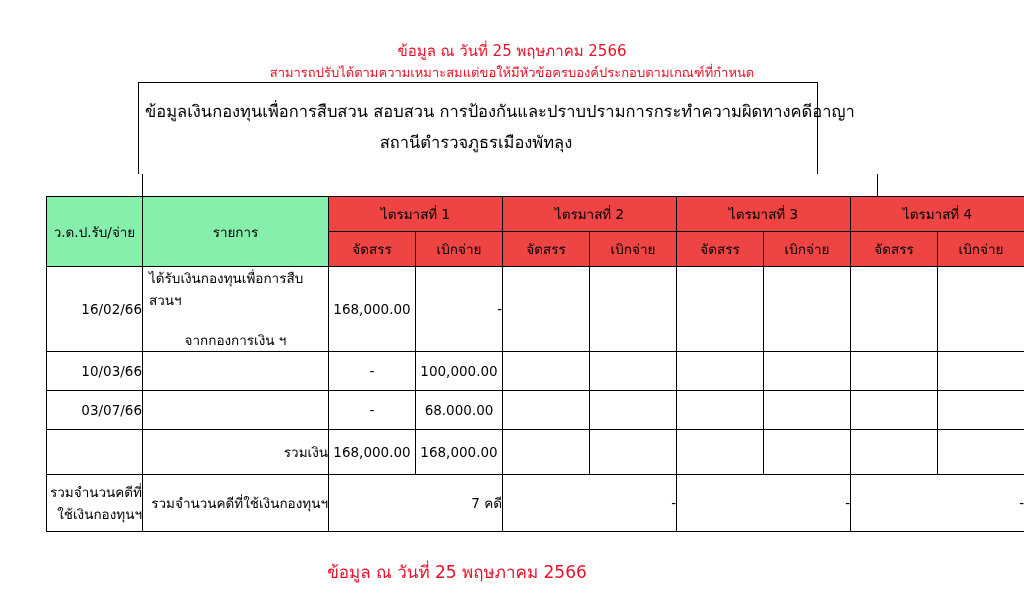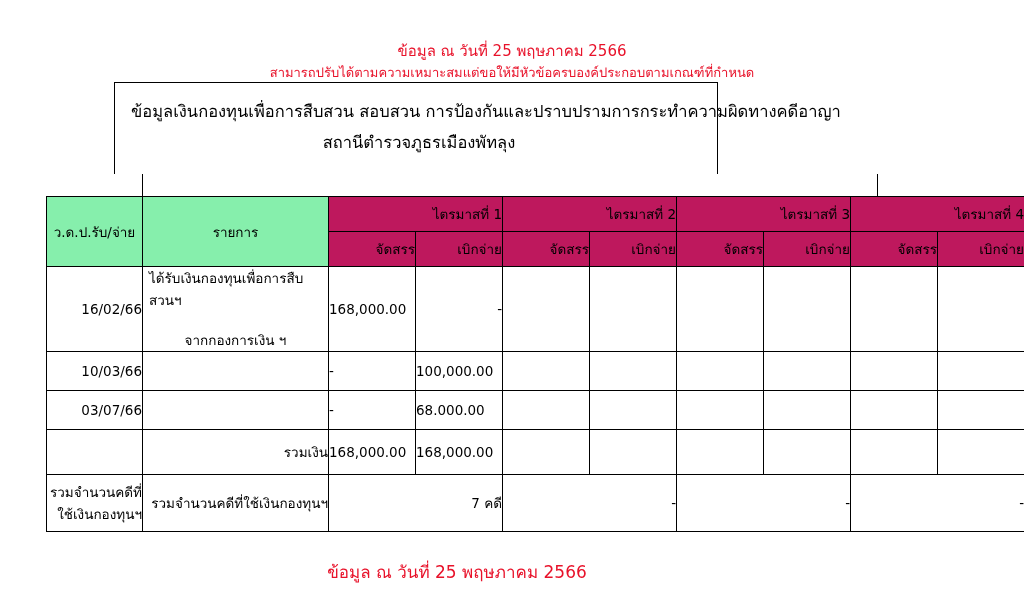--- a/index.html
+++ b/index.html
@@ -30,24 +30,24 @@
   .note-sub {
     text-align: center;
     color: #e8122a;
     font-size: 13px;
     line-height: 1.5;
     margin-top: 0;
   }
   .title-box {
     border: 1px solid #000;
     border-bottom: none;
-    padding: 14px 10px 16px 16px;
-    text-align: center;
-    margin-left: 68px;
-    width: 604px;
+    padding: 14px 10px 16px 6px;
+    text-align: center;
+    margin-left: 92px;
+    width: 680px;
     box-sizing: border-box;
   }
   .title-line {
     font-size: 16.5px;
     line-height: 1.85;
     white-space: nowrap;
   }
   .spacer-row {
     margin-left: 96px;
     width: 736px;
@@ -63,30 +63,30 @@
     table-layout: fixed;
   }
   table.main th, table.main td {
     border: 1px solid #000;
     font-size: 13.5px;
     font-weight: normal;
     padding: 0;
     vertical-align: middle;
   }
   .hdr {
-    background: #be185d;
-    text-align: right;
+    background: #ef4444;
+    text-align: center;
     height: 34px;
   }
   .hdr-tall {
     background: #86efac;
     text-align: center;
   }
   .cell-c { text-align: right; }
-  .cell-r { text-align: left; padding-right: 10px; }
+  .cell-r { text-align: center; padding-right: 10px; }
   .cell-l { text-align: left; padding-left: 8px; }
   .row-tall td { height: 70px; }
   .row-norm td { height: 38px; }
   .row-sum td { height: 44px; }
   .row-cases td { height: 56px; }
   .note-bottom {
     color: #e8122a;
     font-size: 17px;
     text-align: center;
     margin-top: 26px;

